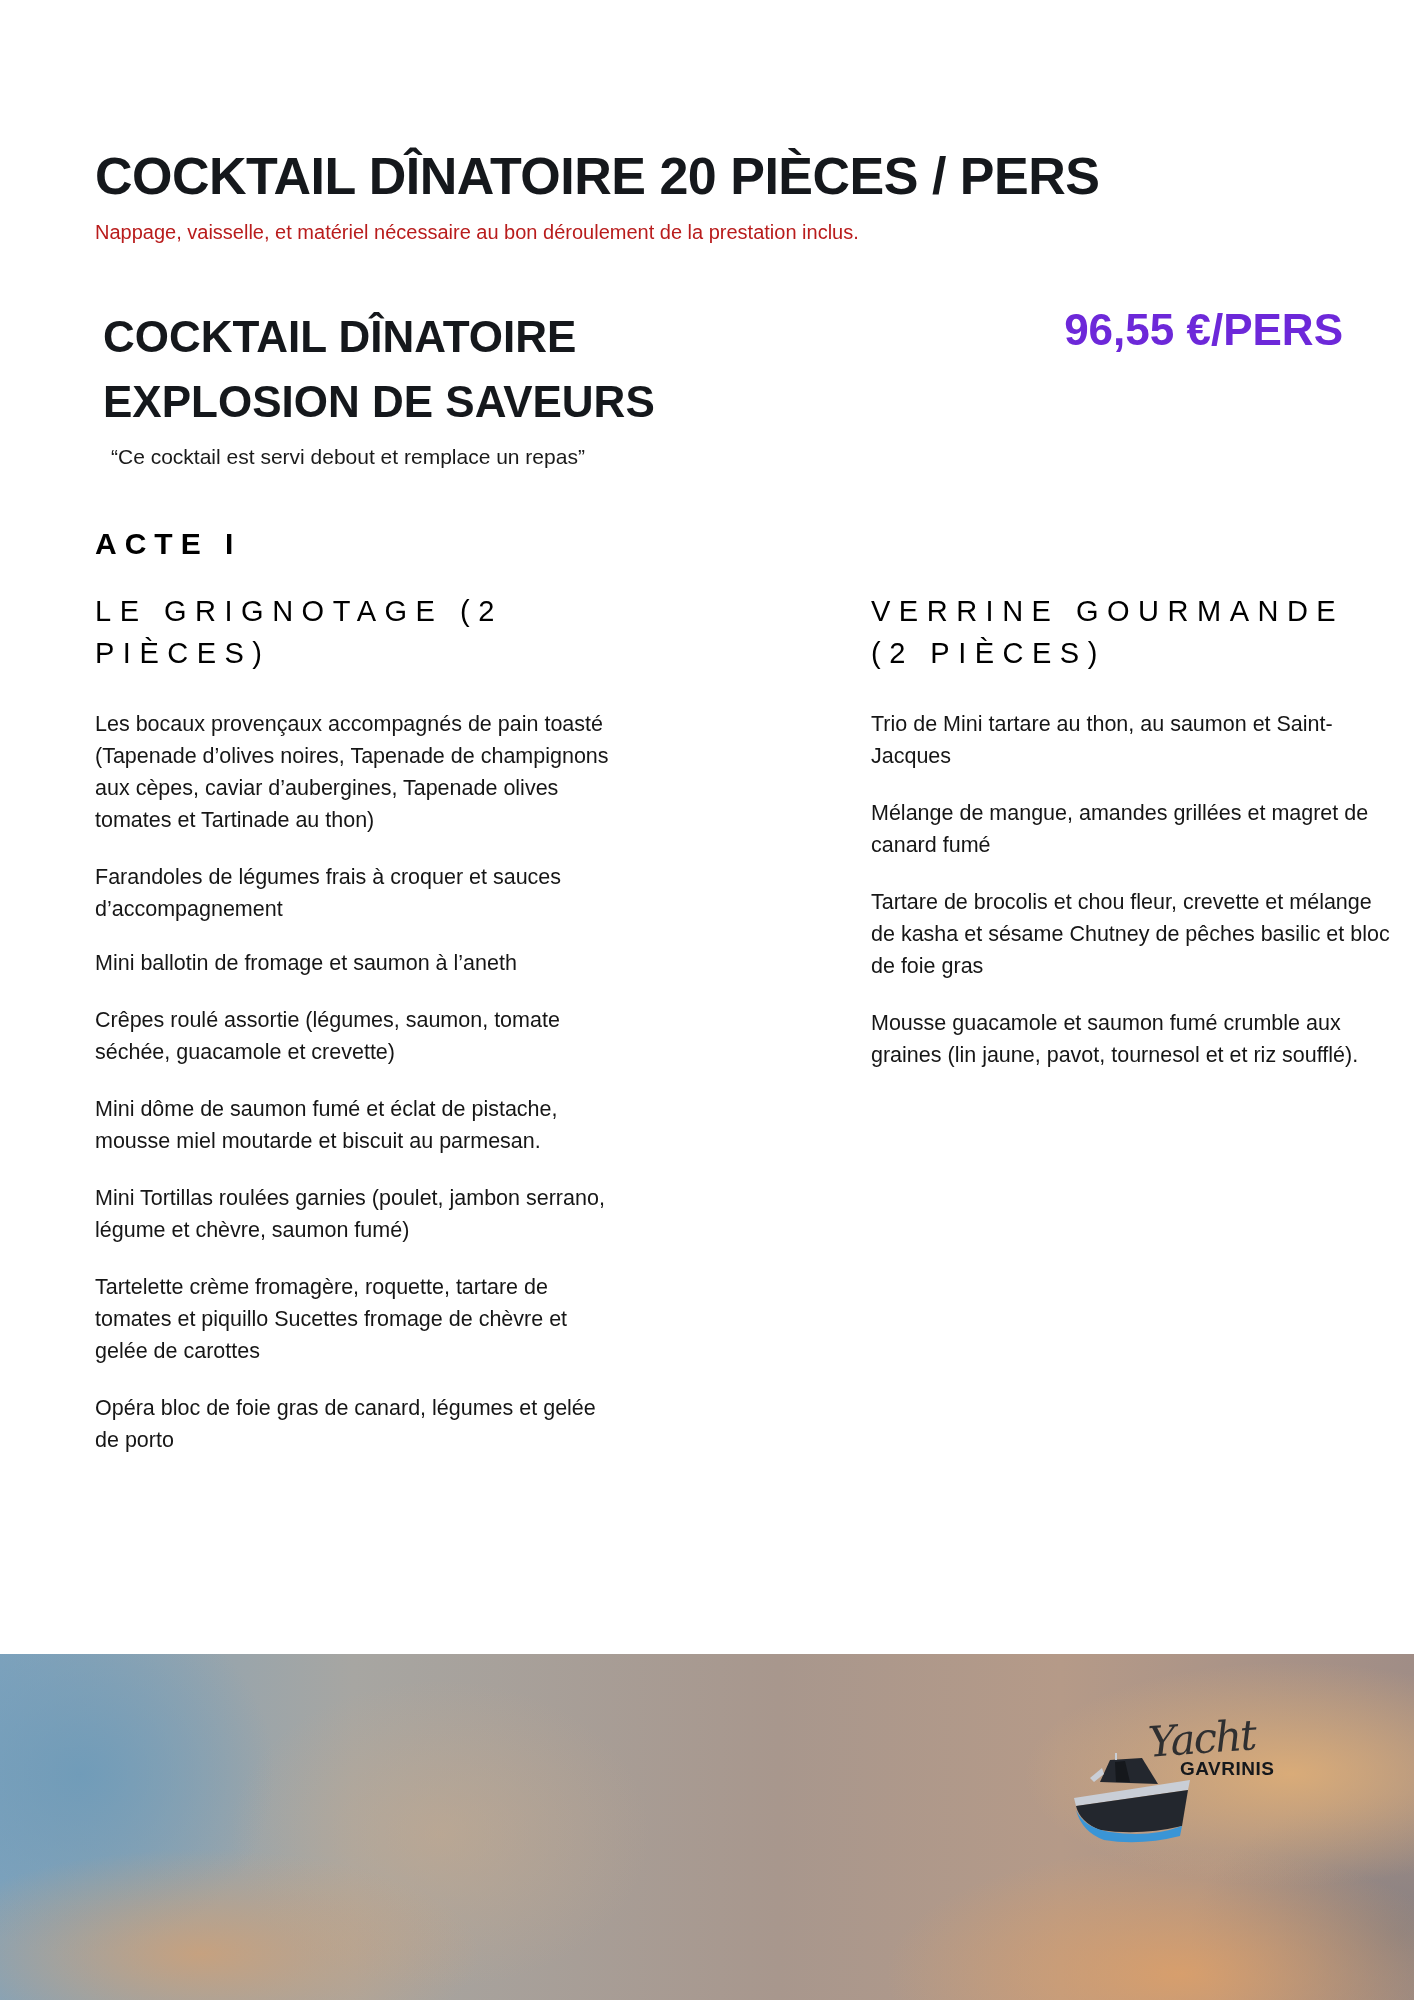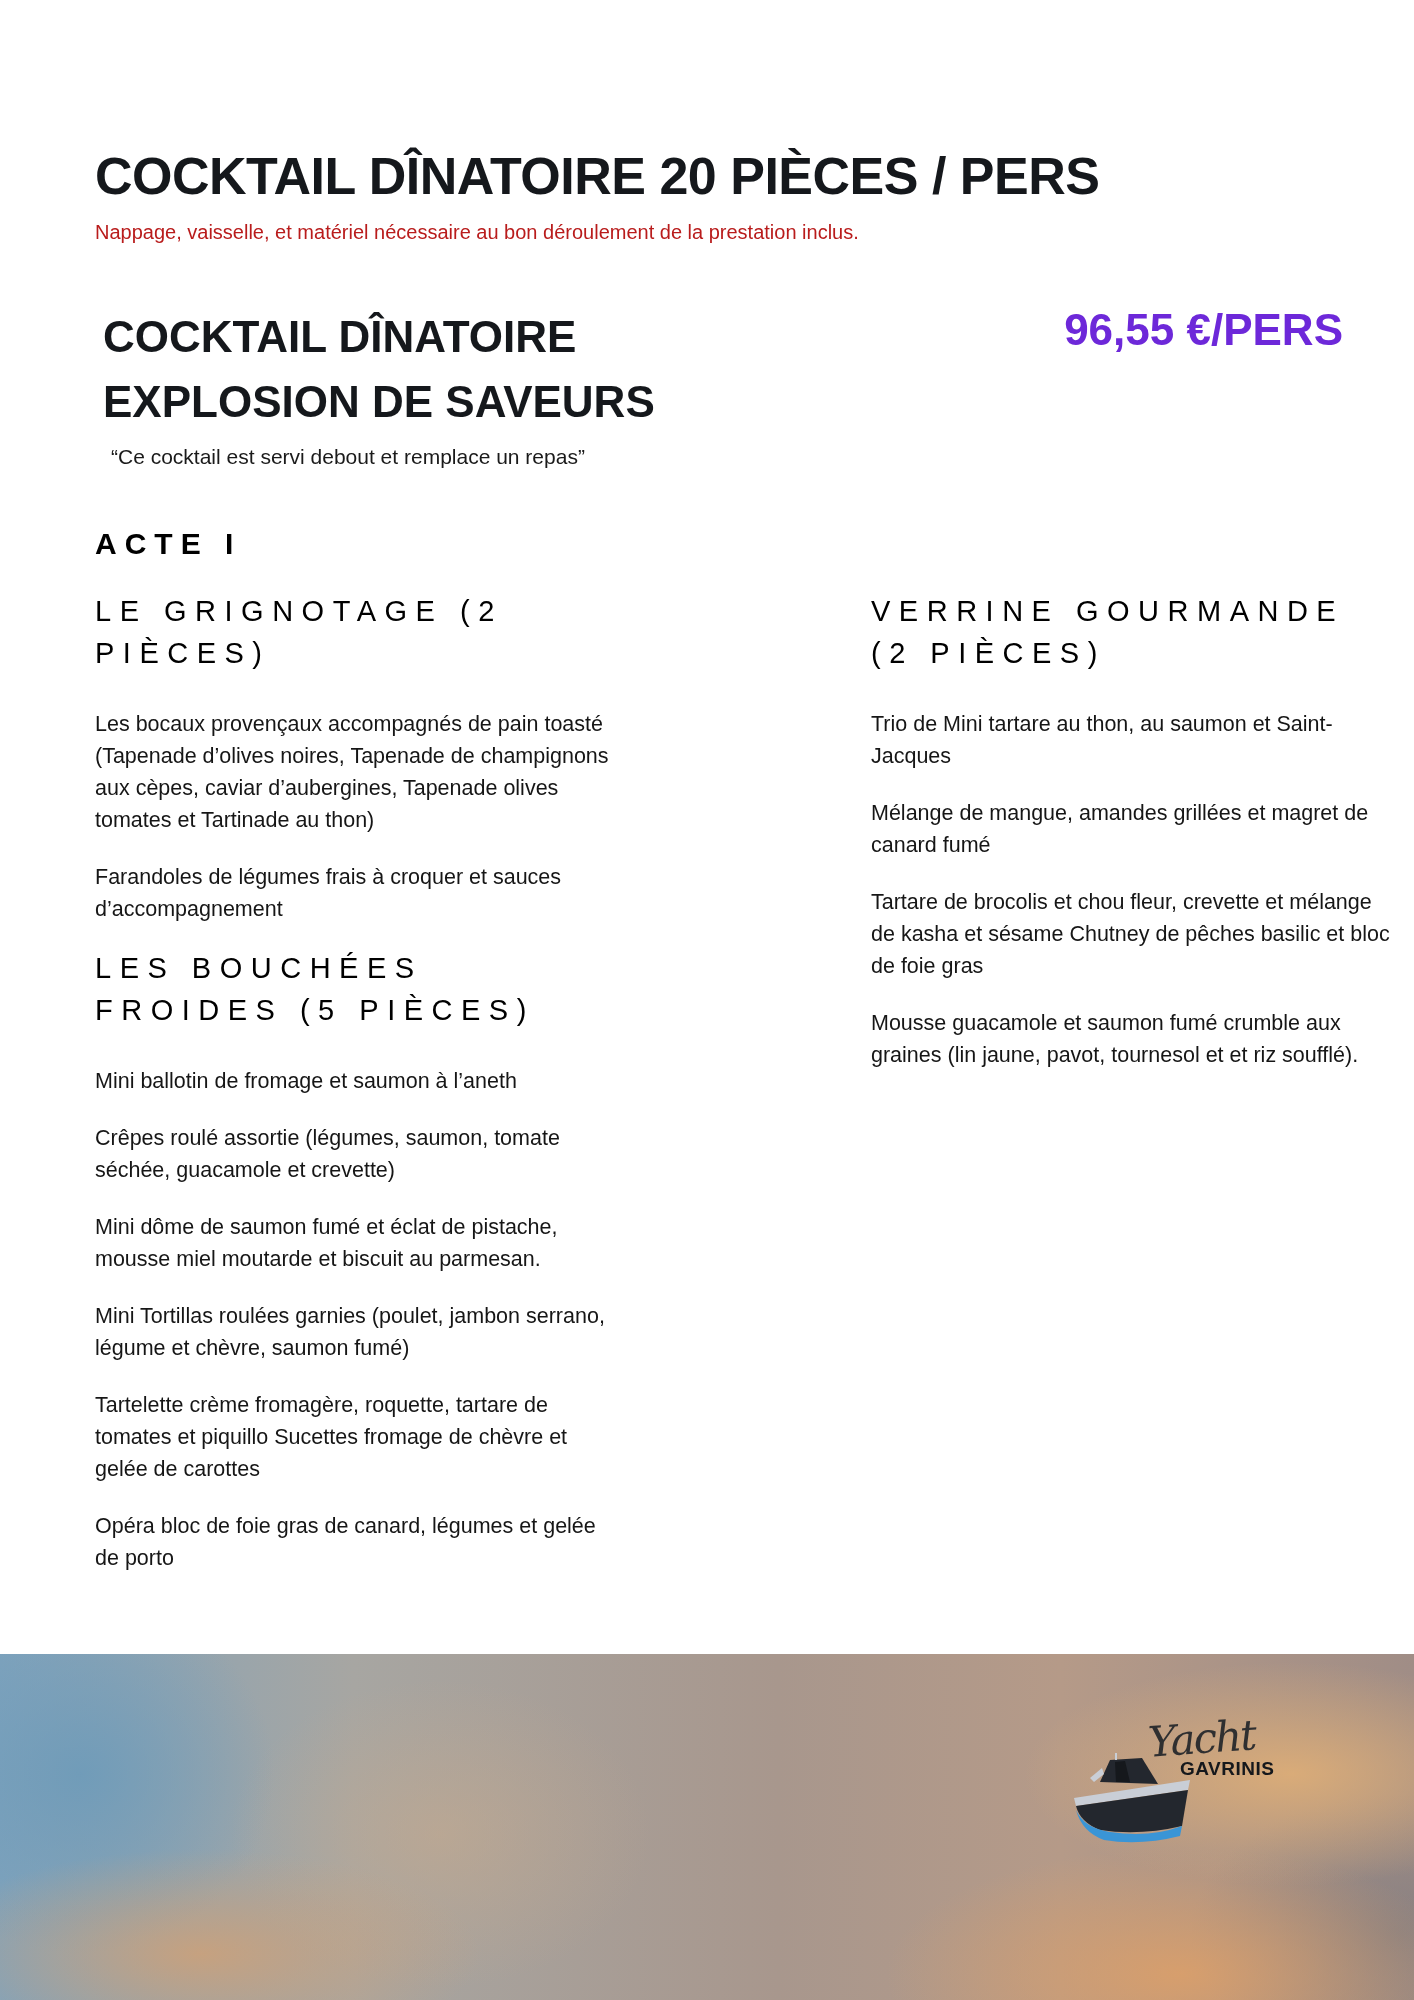--- a/index.html
+++ b/index.html
@@ -174,21 +174,20 @@
 
 <div class="col col-left">
   <div class="section-block">
     <h4 class="section-title">LE GRIGNOTAGE (2 PIÈCES)</h4>
     <ul class="items">
       <li class="item">Les bocaux provençaux accompagnés de pain toasté (Tapenade d’olives noires, Tapenade de champignons aux cèpes, caviar d’aubergines, Tapenade olives tomates et Tartinade au thon)</li>
       <li class="item">Farandoles de légumes frais à croquer et sauces d’accompagnement</li>
     </ul>
   </div>
   <div class="section-block section-gap">
-    <h4 class="section-title">LES BOUCHÉES FROIDES (5 PIÈCES)</h4>
     <ul class="items">
       <li class="item">Mini ballotin de fromage et saumon à l’aneth</li>
       <li class="item">Crêpes roulé assortie (légumes, saumon, tomate séchée, guacamole et crevette)</li>
       <li class="item">Mini dôme de saumon fumé et éclat de pistache, mousse miel moutarde et biscuit au parmesan.</li>
       <li class="item">Mini Tortillas roulées garnies (poulet, jambon serrano, légume et chèvre, saumon fumé)</li>
       <li class="item">Tartelette crème fromagère, roquette, tartare de tomates et piquillo Sucettes fromage de chèvre et gelée de carottes</li>
       <li class="item">Opéra bloc de foie gras de canard, légumes et gelée de porto</li>
     </ul>
   </div>
 </div>

